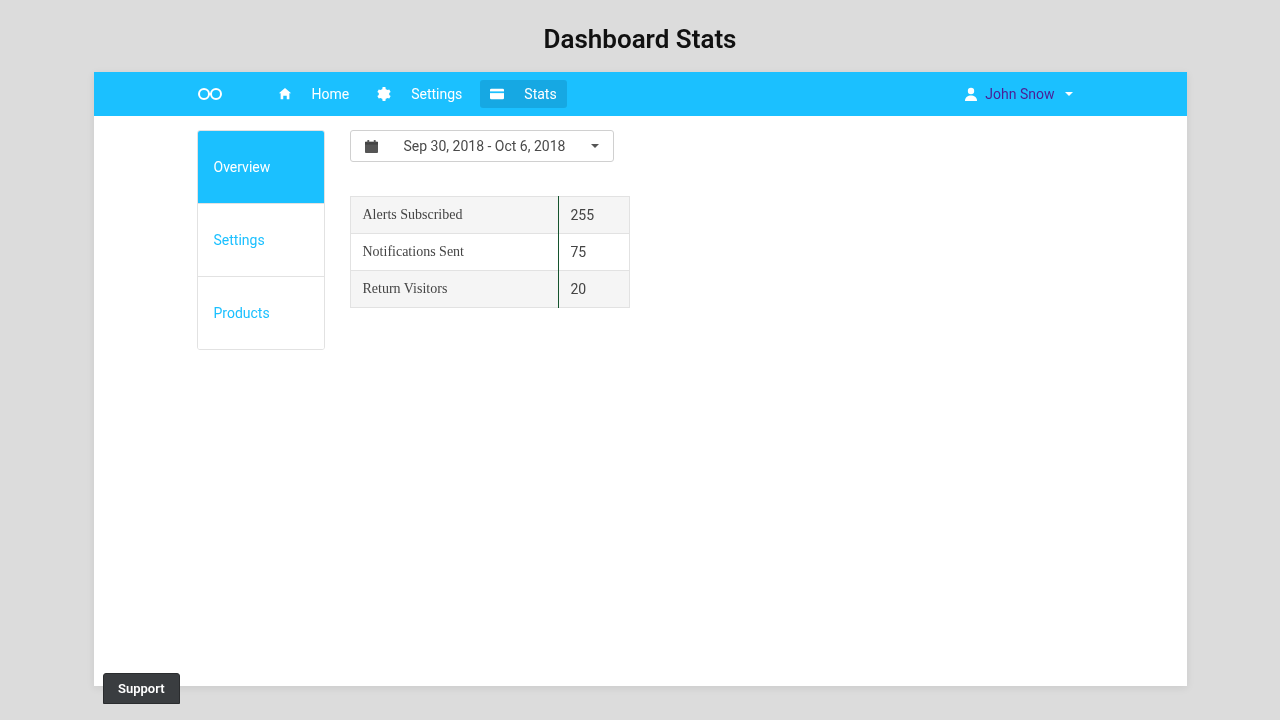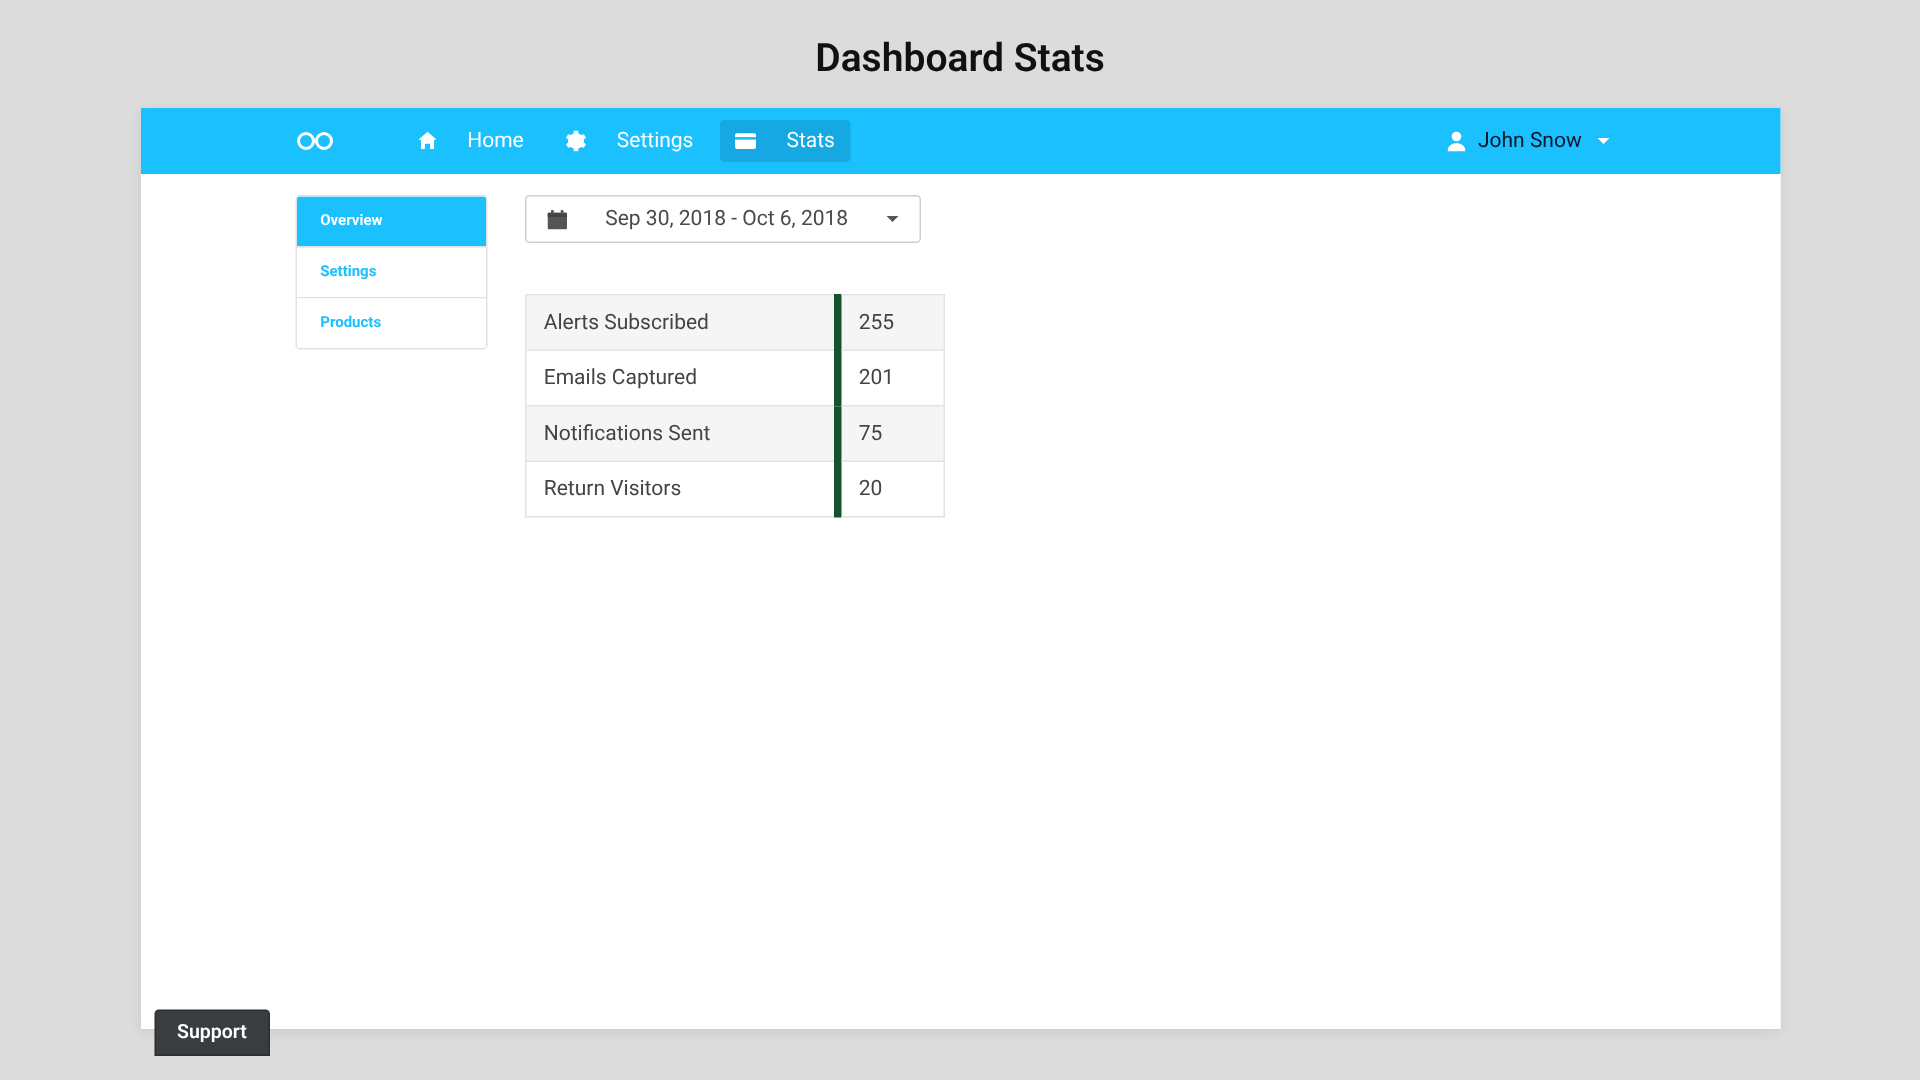--- a/index.html
+++ b/index.html
@@ -58,21 +58,21 @@
     .nav-item.active {
       background: rgba(0, 60, 100, 0.18);
     }
     .nav-spacer {
       flex: 1;
     }
     .user-menu {
       display: flex;
       align-items: center;
       gap: 8px;
-      color: #0f172a;
+      color: #4c1d95;
       font-size: 14px;
       padding: 6px 10px;
       cursor: pointer;
       margin-right: 90px;
     }
     .caret-down {
       width: 0;
       height: 0;
       border-left: 4px solid transparent;
       border-right: 4px solid transparent;
@@ -86,27 +86,26 @@
       background: #fff;
     }
     .sidebar {
       width: 128px;
       border: 1px solid #e2e2e2;
       border-radius: 3px;
       overflow: hidden;
       align-self: flex-start;
     }
     .sidebar-item {
-      padding: 11px 16px;
-      font-size: 10px;
+      padding: 28px 16px;
+      font-size: 14px;
       color: #1bc0ff;
       border-bottom: 1px solid #e2e2e2;
       cursor: pointer;
       background: #fff;
-      font-weight: bold;
     }
     .sidebar-item:last-child {
       border-bottom: none;
     }
     .sidebar-item.active {
       background: #1bc0ff;
       color: #fff;
     }
     .main-panel {
       padding-left: 25px;
@@ -147,22 +146,23 @@
     }
     .stats-table tr:nth-child(even) {
       background: #fff;
     }
     .stats-table td {
       padding: 10px 12px;
       font-size: 14px;
       color: #444;
     }
     .stats-table td:first-child {
-      border-right: 5px solid #14532d;
+      border-right: 1px solid #14532d;
       width: 208px;
+      font-family: Liberation Serif, serif;
     }
     .support-tab {
       position: absolute;
       left: 103px;
       bottom: 16px;
       background: #3a3d40;
       color: #fff;
       font-size: 13px;
       font-weight: 600;
       padding: 7px 14px;
@@ -251,24 +251,20 @@
         <span class="caret-down-dark"></span>
       </div>
 
       <table class="stats-table">
         <tbody>
             <tr>
           <td>Alerts Subscribed</td>
           <td>255</td>
         </tr>
         <tr>
-          <td>Emails Captured</td>
-          <td>201</td>
-        </tr>
-        <tr>
           <td>Notifications Sent</td>
           <td>75</td>
         </tr>
         <tr>
           <td>Return Visitors</td>
           <td>20</td>
         </tr>
       </tbody>
         </table>
 

